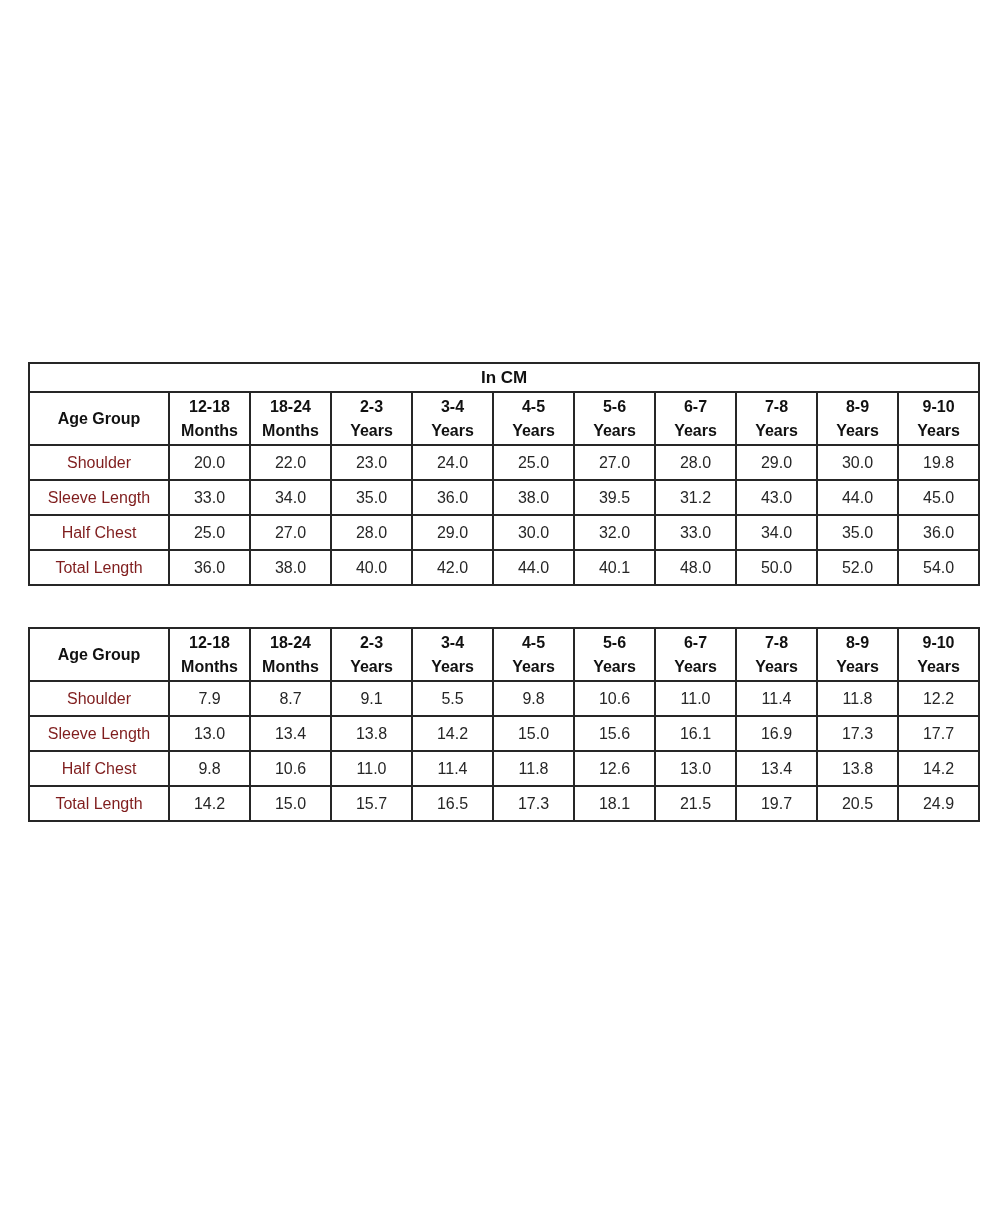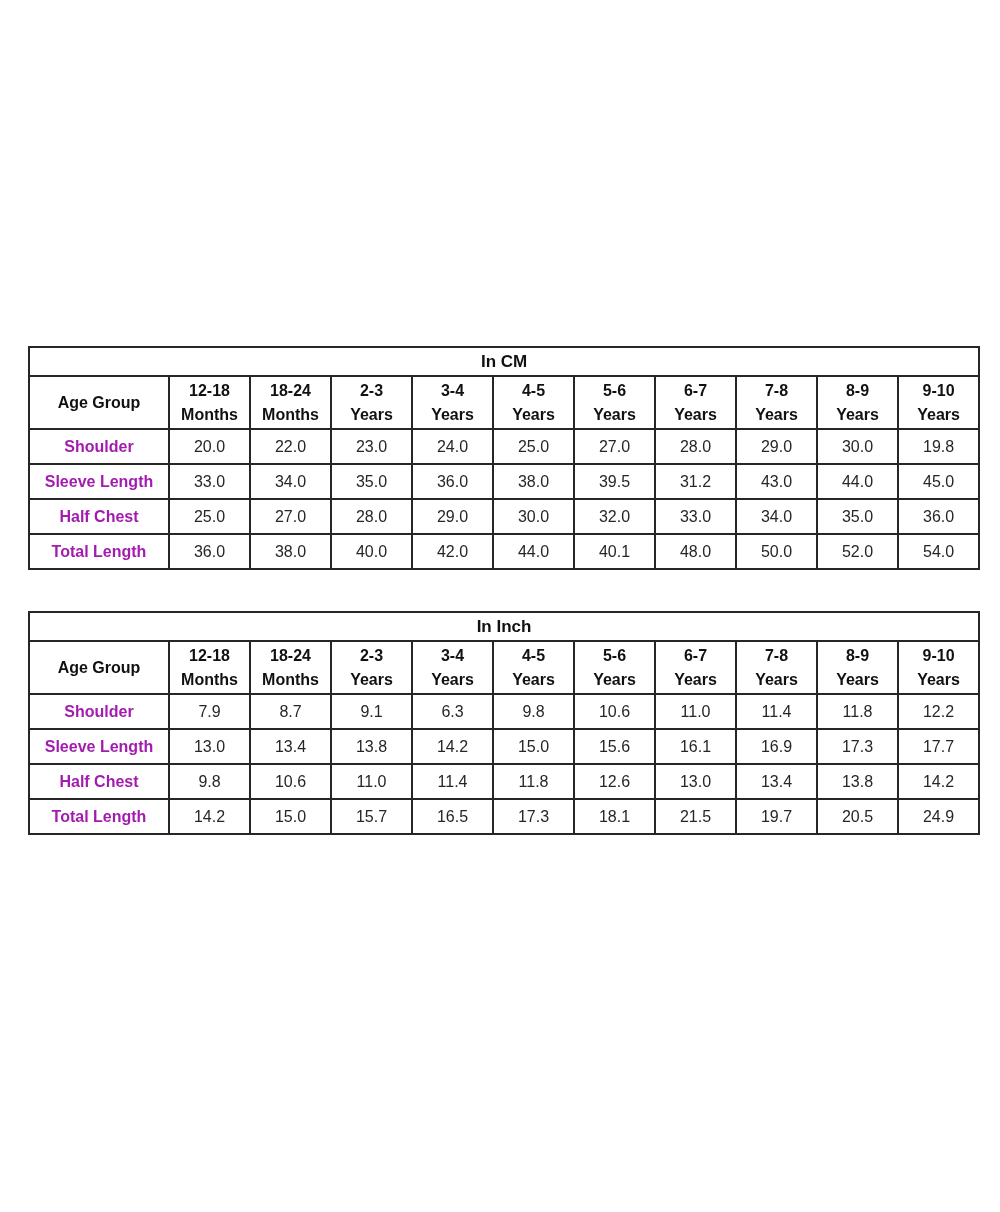--- a/index.html
+++ b/index.html
@@ -10,21 +10,21 @@
   body {
     width: 1000px;
     height: 1212px;
     position: relative;
     font-family: "Liberation Sans", sans-serif;
     color: #1a1a1a;
   }
   .tables-area {
     position: absolute;
     left: 28px;
-    top: 346px;
+    top: 362px;
     width: 950px;
   }
   table.size-table {
     width: 950px;
     border-collapse: collapse;
     table-layout: fixed;
   }
   .table-gap {
     height: 41px;
   }
@@ -47,22 +47,22 @@
   tr.header-row th {
     height: 51px;
     font-size: 16px;
     font-weight: bold;
     color: #111111;
     line-height: 24px;
   }
   tr.data-row th {
     height: 33px;
     font-size: 16px;
-    font-weight: bold;
-    color: #a21caf;
+    font-weight: normal;
+    color: #7f1d1d;
     border-radius: 6px;
   }
   tr.data-row td {
     height: 33px;
     font-size: 16px;
     font-weight: normal;
     color: #262626;
   }
 </style>
 </head>
@@ -198,23 +198,20 @@
         <col class="size-col">
         <col class="size-col">
         <col class="size-col">
       <col class="size-col">
         <col class="size-col">
         <col class="size-col">
         <col class="size-col">
         <col class="size-col">
     </colgroup>
     <thead>
-      <tr class="title-row">
-        <th colspan="11">In Inch</th>
-      </tr>
       <tr class="header-row">
           <th>Age Group</th>
           <th>
             <div>12-18</div>
             <div>Months</div>
           </th>
           <th>
             <div>18-24</div>
             <div>Months</div>
           </th>
@@ -251,21 +248,21 @@
             <div>Years</div>
           </th>
         </tr>
     </thead>
     <tbody>
         <tr class="data-row">
           <th>Shoulder</th>
           <td>7.9</td>
           <td>8.7</td>
           <td>9.1</td>
-          <td>6.3</td>
+          <td>5.5</td>
           <td>9.8</td>
           <td>10.6</td>
           <td>11.0</td>
           <td>11.4</td>
           <td>11.8</td>
           <td>12.2</td>
         </tr>
         <tr class="data-row">
           <th>Sleeve Length</th>
           <td>13.0</td>

